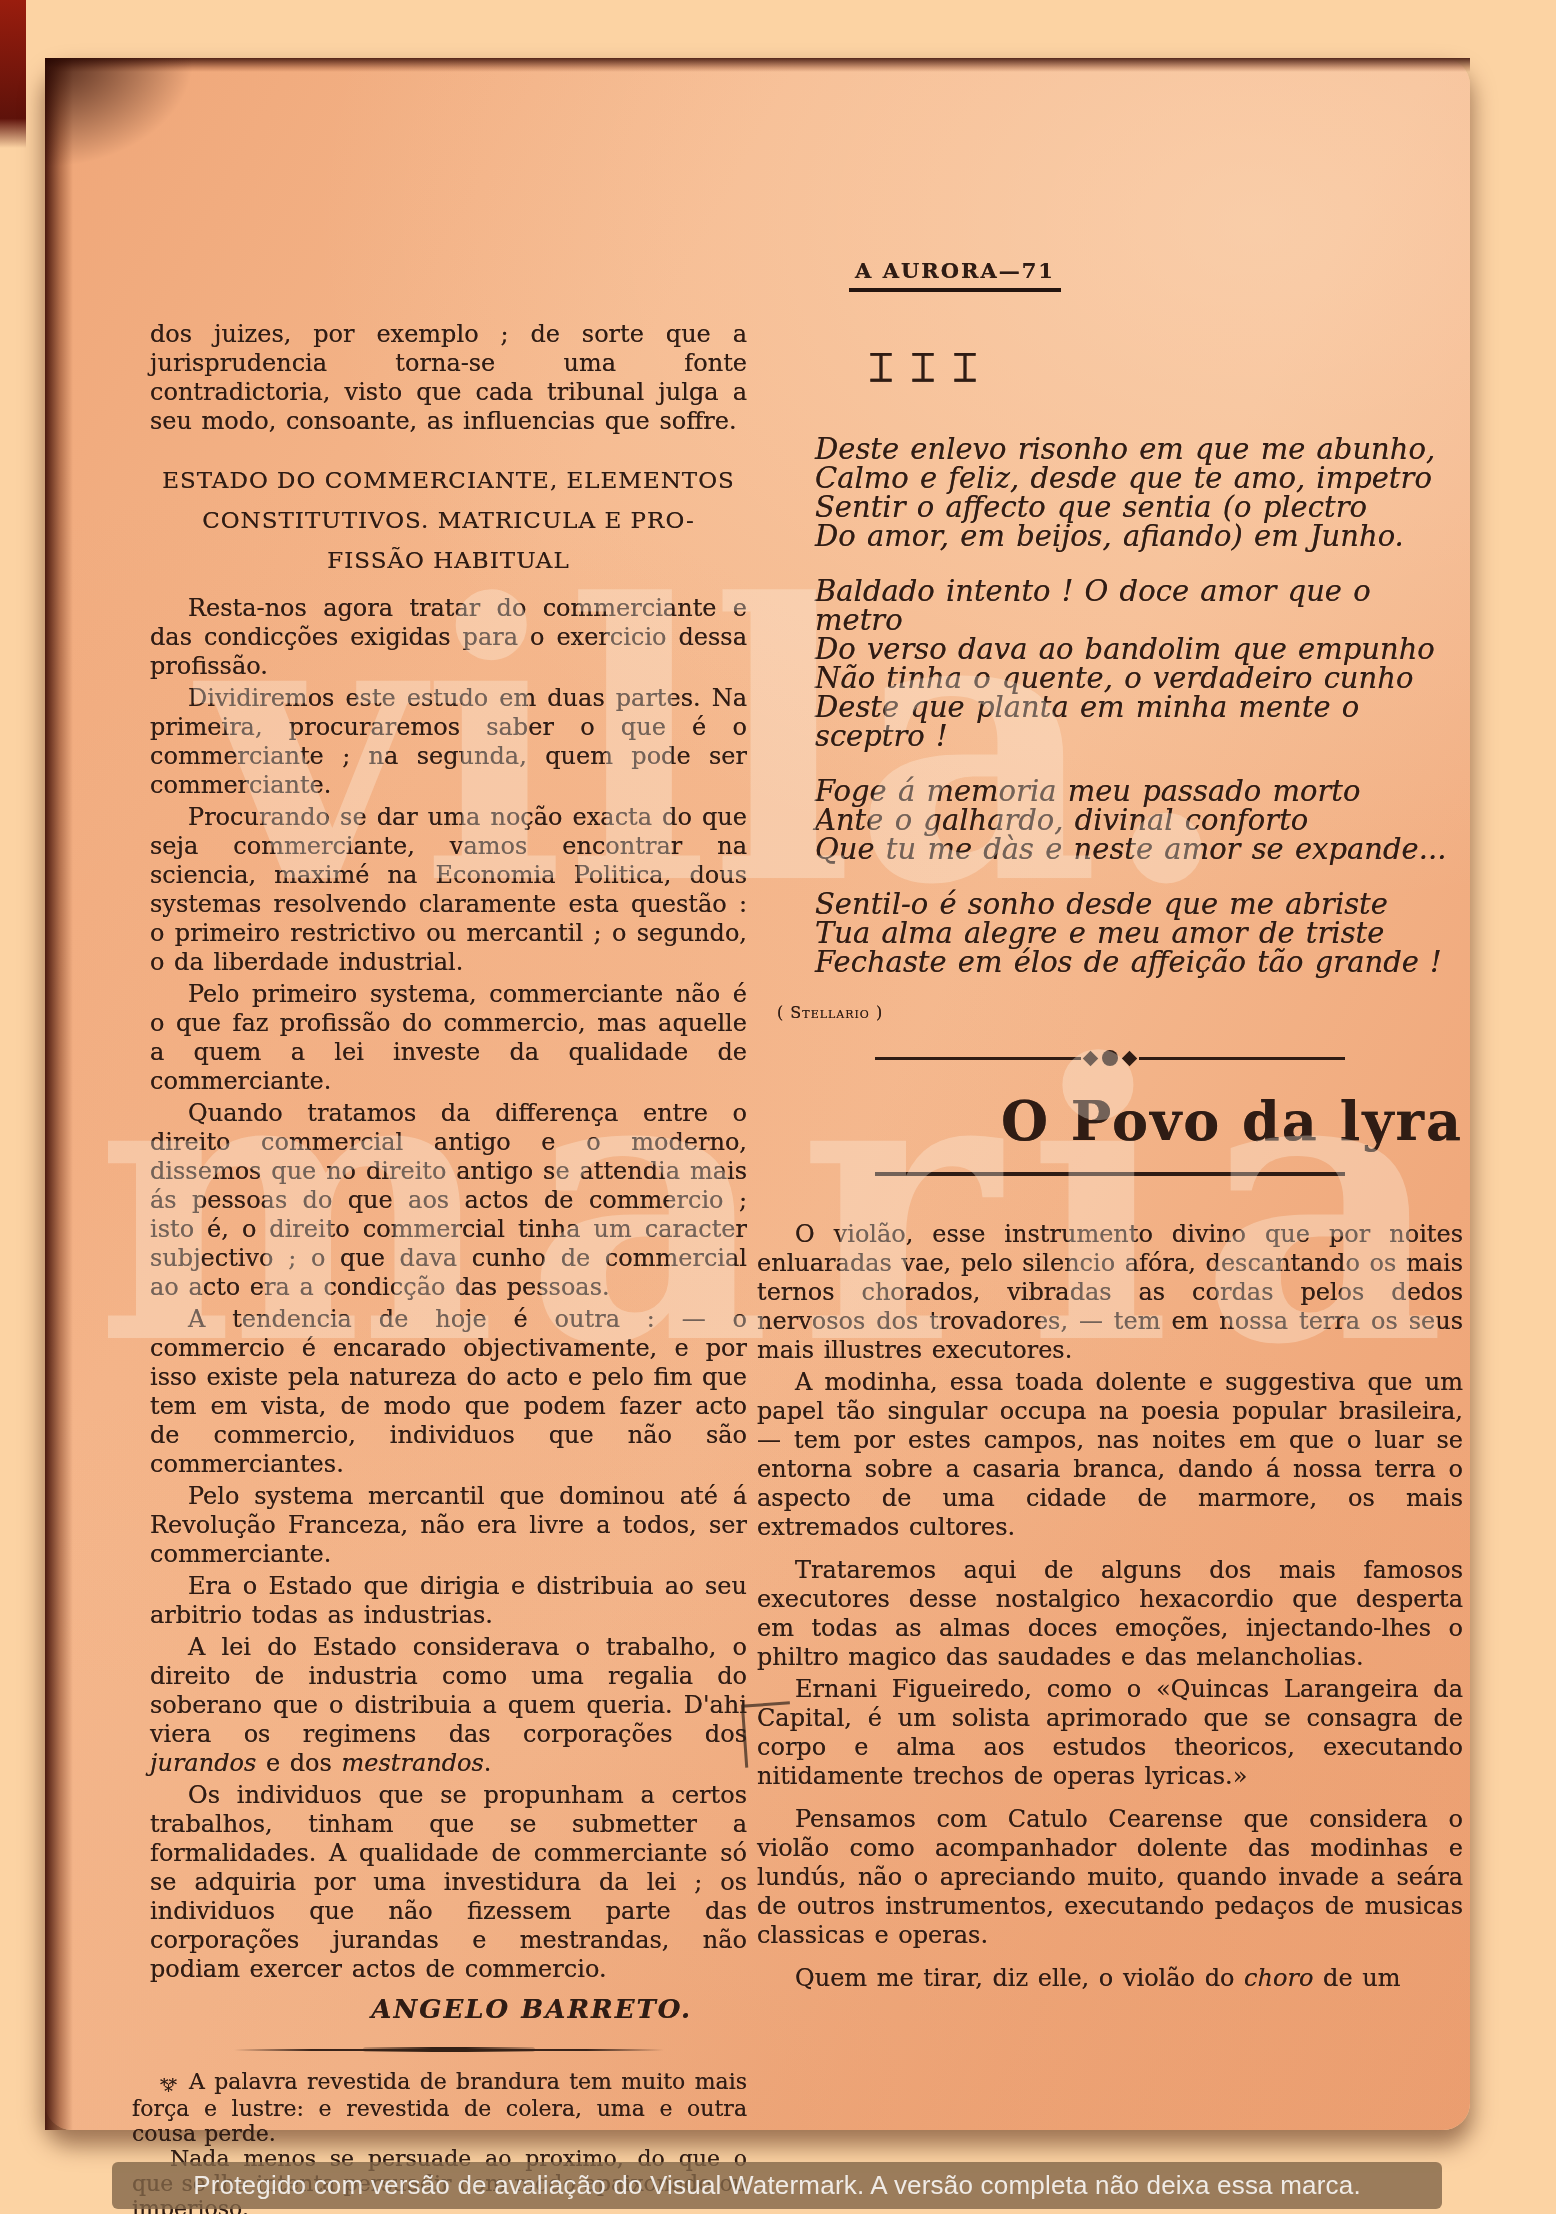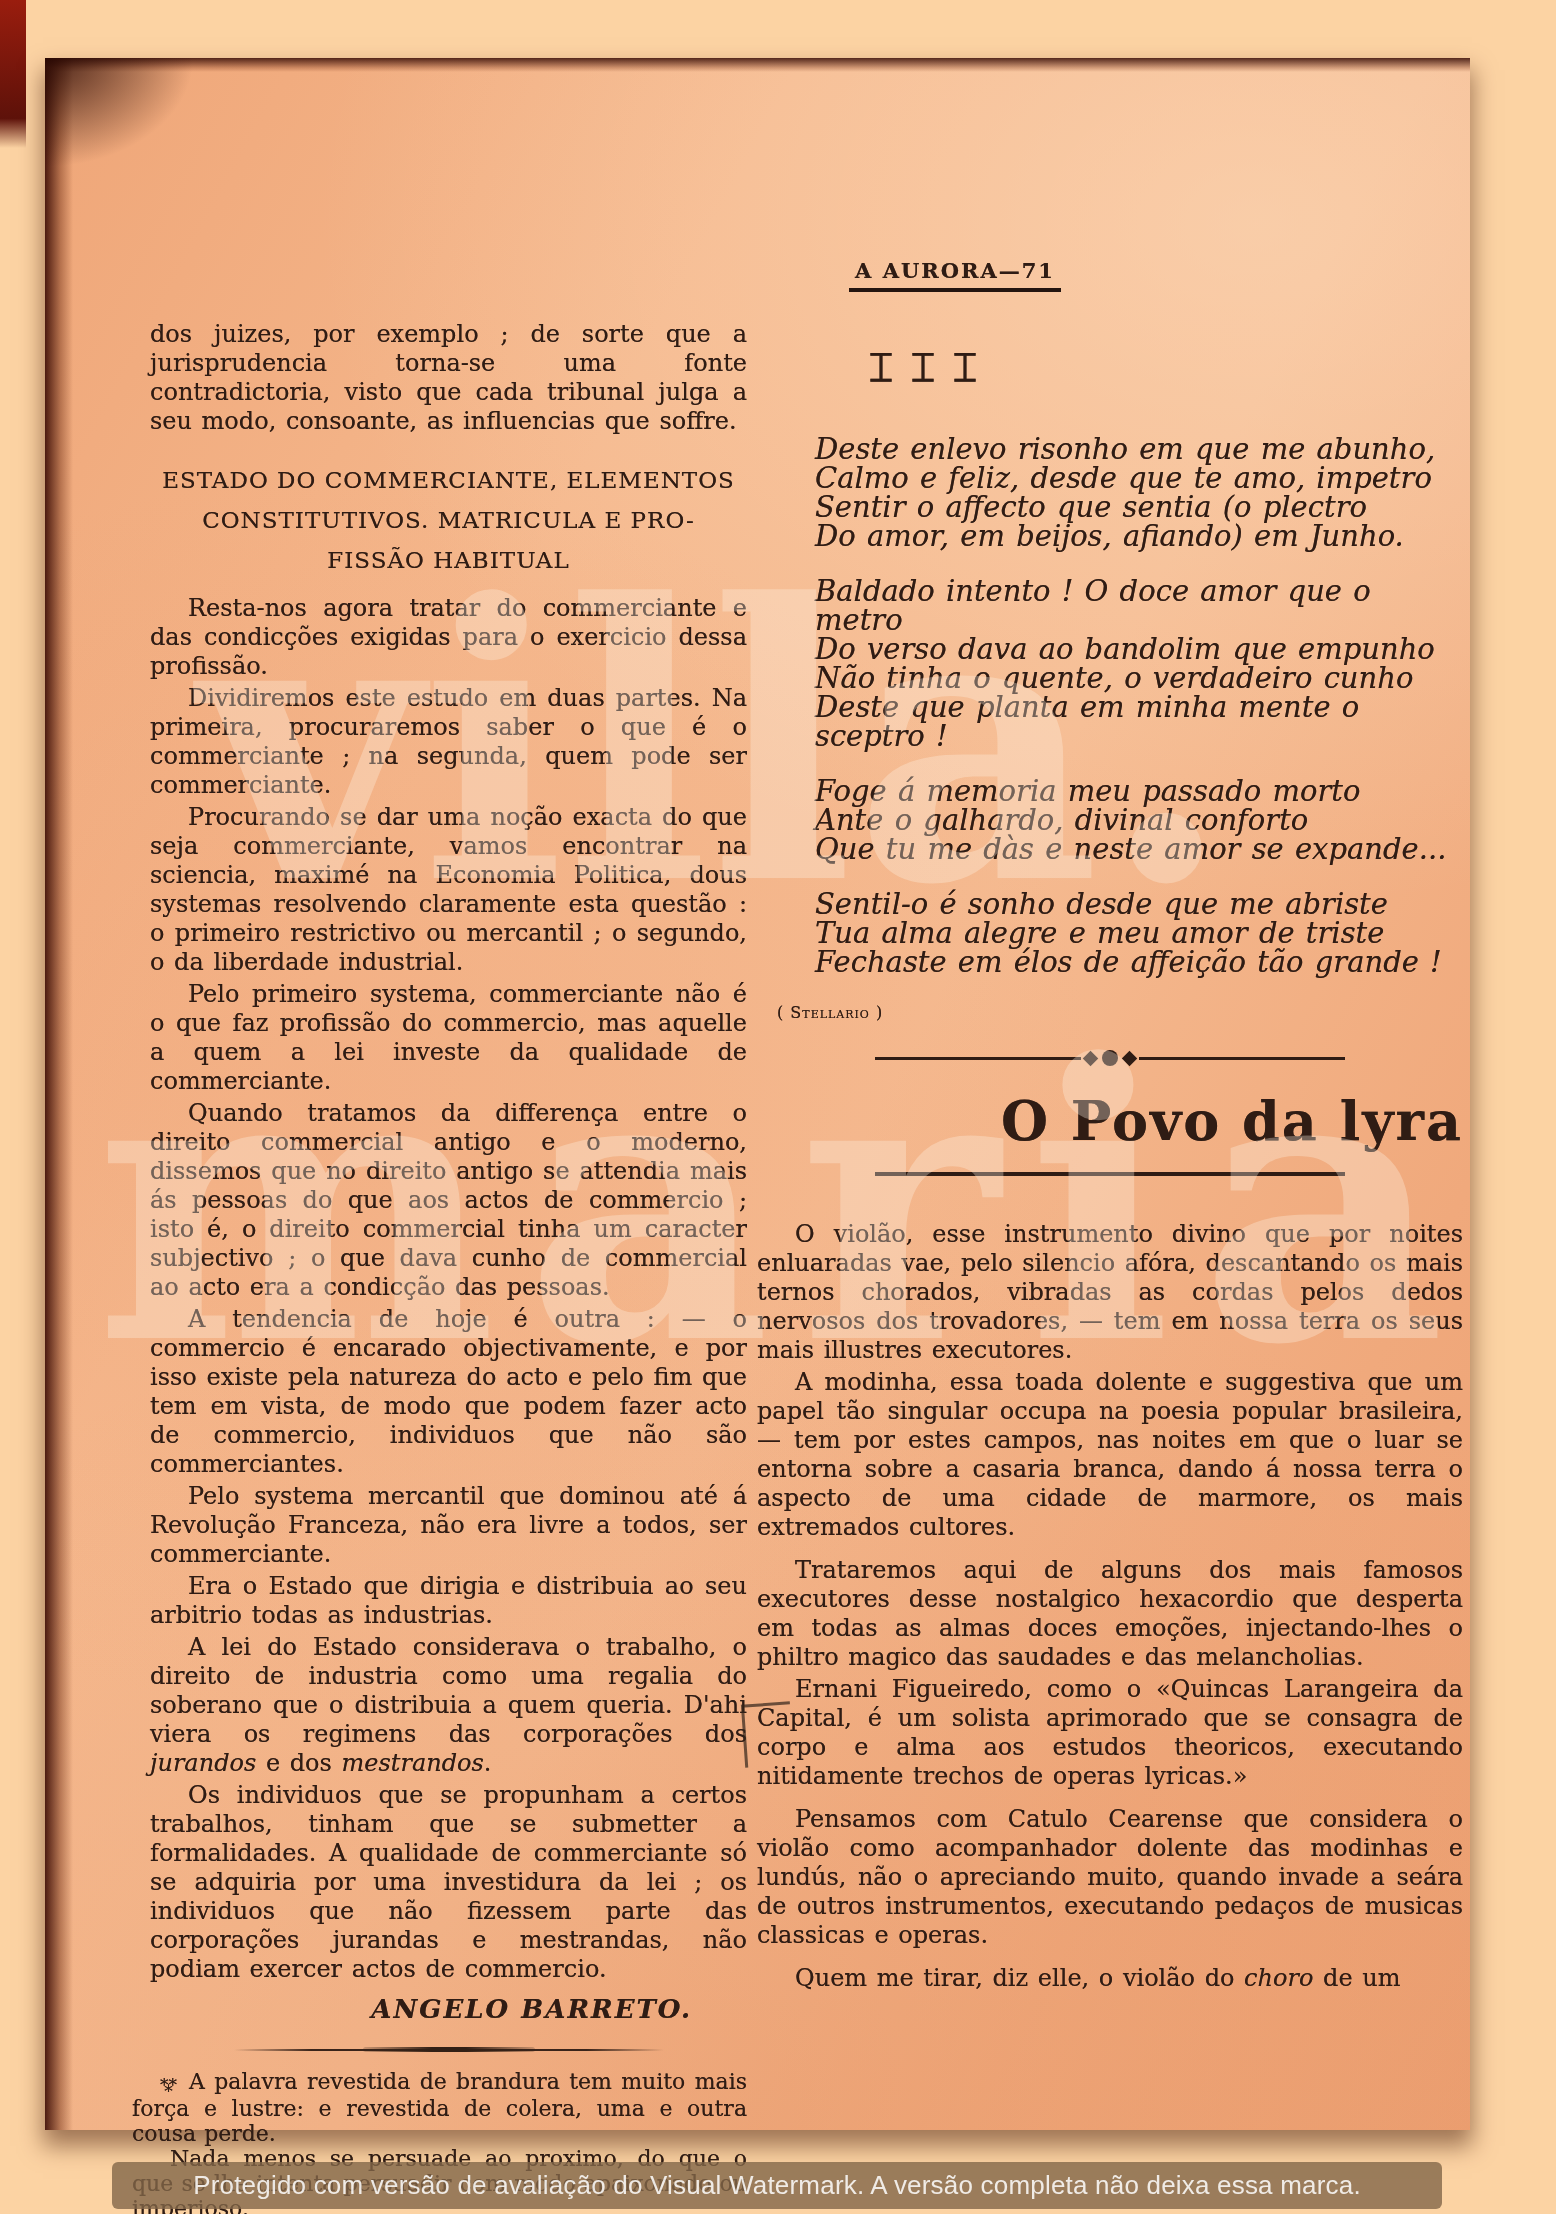--- a/index.html
+++ b/index.html
@@ -29,21 +29,21 @@
     color:#2f1c14;
   }
   .edge-left{position:absolute;left:0;top:0;bottom:0;width:28px;
     background:linear-gradient(to right, rgba(62,14,6,0.92), rgba(110,45,20,0.45) 55%, rgba(110,45,20,0));}
   .edge-top{position:absolute;left:0;top:0;right:0;height:14px;
     background:linear-gradient(to bottom, rgba(55,12,5,0.85), rgba(120,50,25,0.30) 70%, rgba(120,50,25,0));}
   .corner-shade{position:absolute;left:0;top:0;width:150px;height:110px;
     background:radial-gradient(ellipse at top left, rgba(40,8,3,0.85), rgba(40,8,3,0) 70%);}
 
   
-  .ink{color:#2f1c14;text-shadow:0 0 0.6px rgba(47,28,20,0.7);}
+  .ink{color:#2f1c14;text-shadow:0 0 0.6px rgba(47,28,20,0.7);border-radius:27px;}
 
   
   .page-header{position:absolute;left:660px;top:200px;width:500px;text-align:center;}
   .header-title{font-size:21px;font-weight:bold;letter-spacing:2px;}
   .header-rule{width:212px;height:4px;background:#241510;margin:5px auto 0;}
 
   
   .col-left{position:absolute;left:105px;top:262px;width:597px;}
   .col-right{position:absolute;left:712px;top:285px;width:706px;}
 

